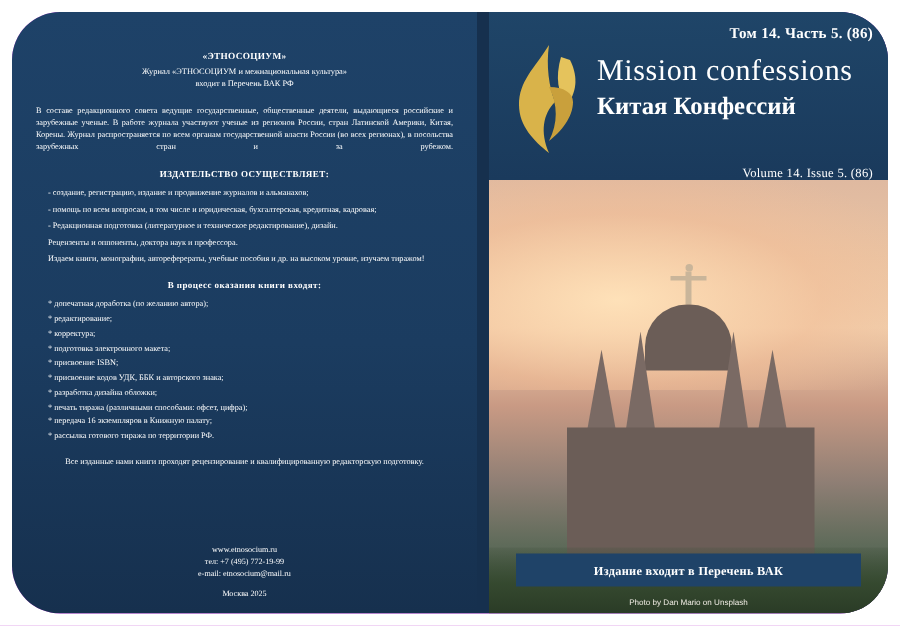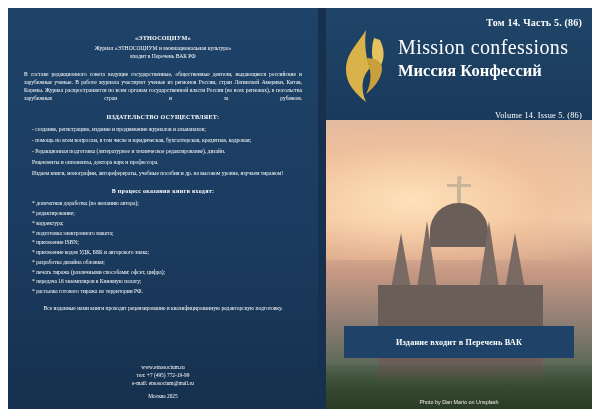--- a/index.html
+++ b/index.html
@@ -20,20 +20,21 @@
 
   
   .cover {
     position: absolute;
     left: 8px;
     top: 8px;
     width: 584px;
     height: 401px;
     background: #d946ef;
     overflow: hidden;
+    border-radius: 32px;
   }
 
   
   .back-cover {
     position: absolute;
     left: 0;
     top: 0;
     width: 310px;
     height: 401px;
     background: linear-gradient(180deg, #1e4268 0%, #1b3c60 55%, #16304e 100%);
@@ -263,23 +264,23 @@
   .foreground-trees {
     position: absolute;
     left: 0; bottom: 0;
     width: 266px; height: 44px;
     background: linear-gradient(180deg, rgba(60,80,58,.2) 0%, #35492f 55%, #2a3b26 100%);
   }
 
   .fc-vak {
     position: absolute;
     left: 18px;
-    bottom: 51px;
+    bottom: 18px;
     width: 230px;
-    height: 32px;
+    height: 22px;
     background: #1f4368;
     color: #fff;
     display: flex;
     align-items: center;
     justify-content: center;
     font-size: 8.2px;
     font-weight: bold;
     letter-spacing: .2px;
   }
   .fc-credit {
@@ -352,21 +353,21 @@
         <div class="logo-flame">
           <svg viewBox="0 0 52 76" width="52" height="76" aria-hidden="true">
             <path d="M26 2 C16 18 6 26 6 42 C6 56 16 66 26 74 C20 60 22 48 30 40 C26 30 24 16 26 2 Z" fill="#d9b34a"></path>
             <path d="M34 10 C30 24 32 34 38 42 C44 34 46 24 40 12 Z" fill="#e5c35c"></path>
             <path d="M26 30 C32 42 32 54 26 66 C34 60 42 50 42 40 C42 34 36 30 26 30 Z" fill="#c9a03c"></path>
           </svg>
         </div>
 
         <div class="fc-title-block">
           <div class="fc-title-en">Mission  confessions</div>
-          <div class="fc-title-ru">Миссия  Конфессий</div>
+          <div class="fc-title-ru">Китая  Конфессий</div>
         </div>
 
         <div class="fc-vol-bottom">Volume 14. Issue 5. (86)</div>
       </div>
 
       <div class="fc-photo">
         <div class="sky-glow"></div>
 
         <div class="church">
           <div class="statue">

